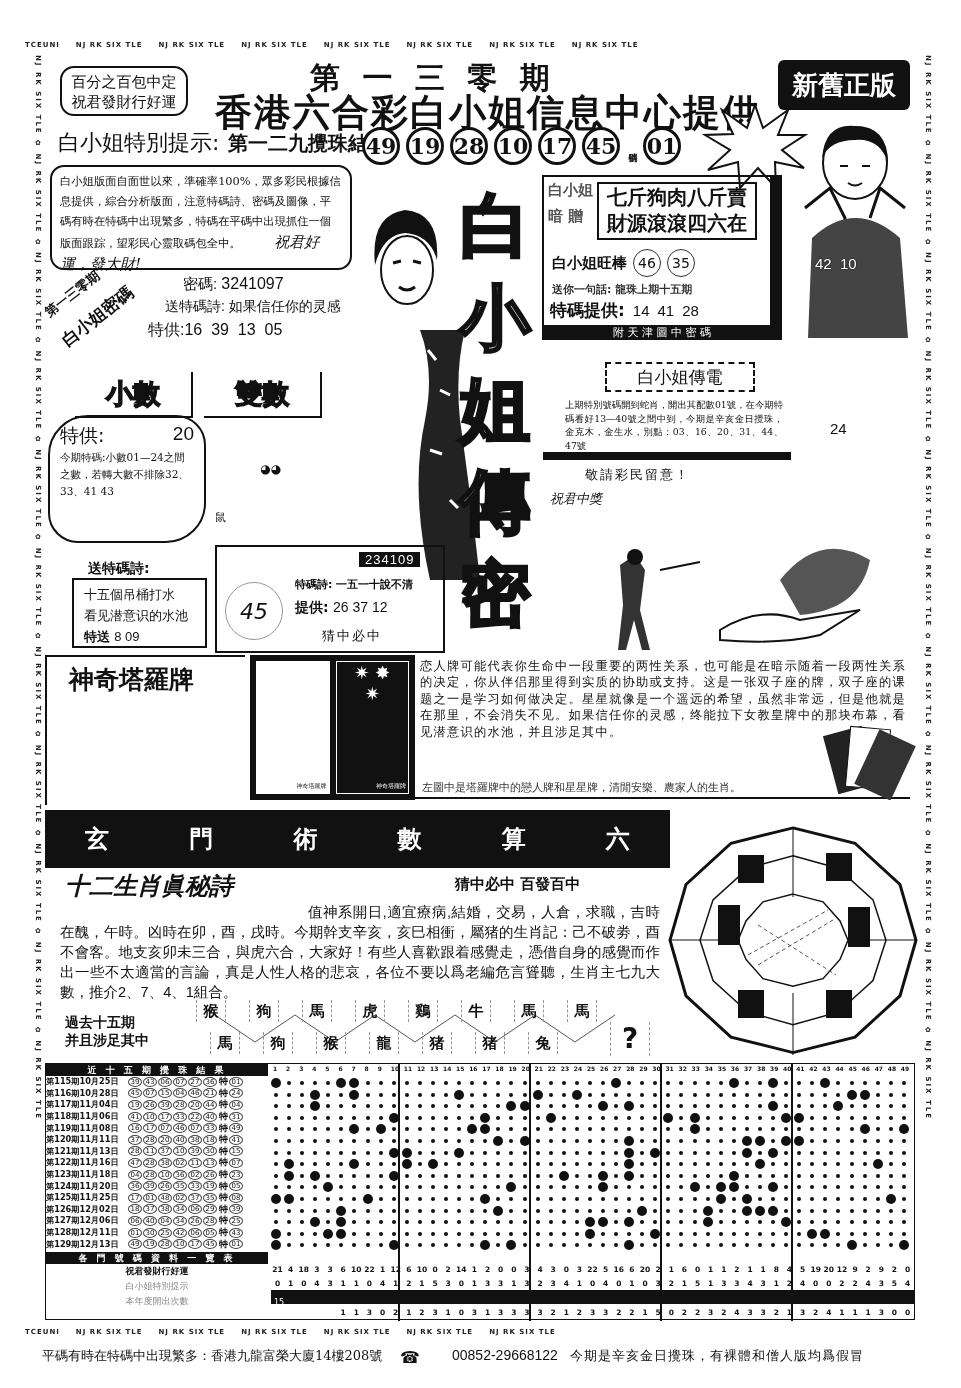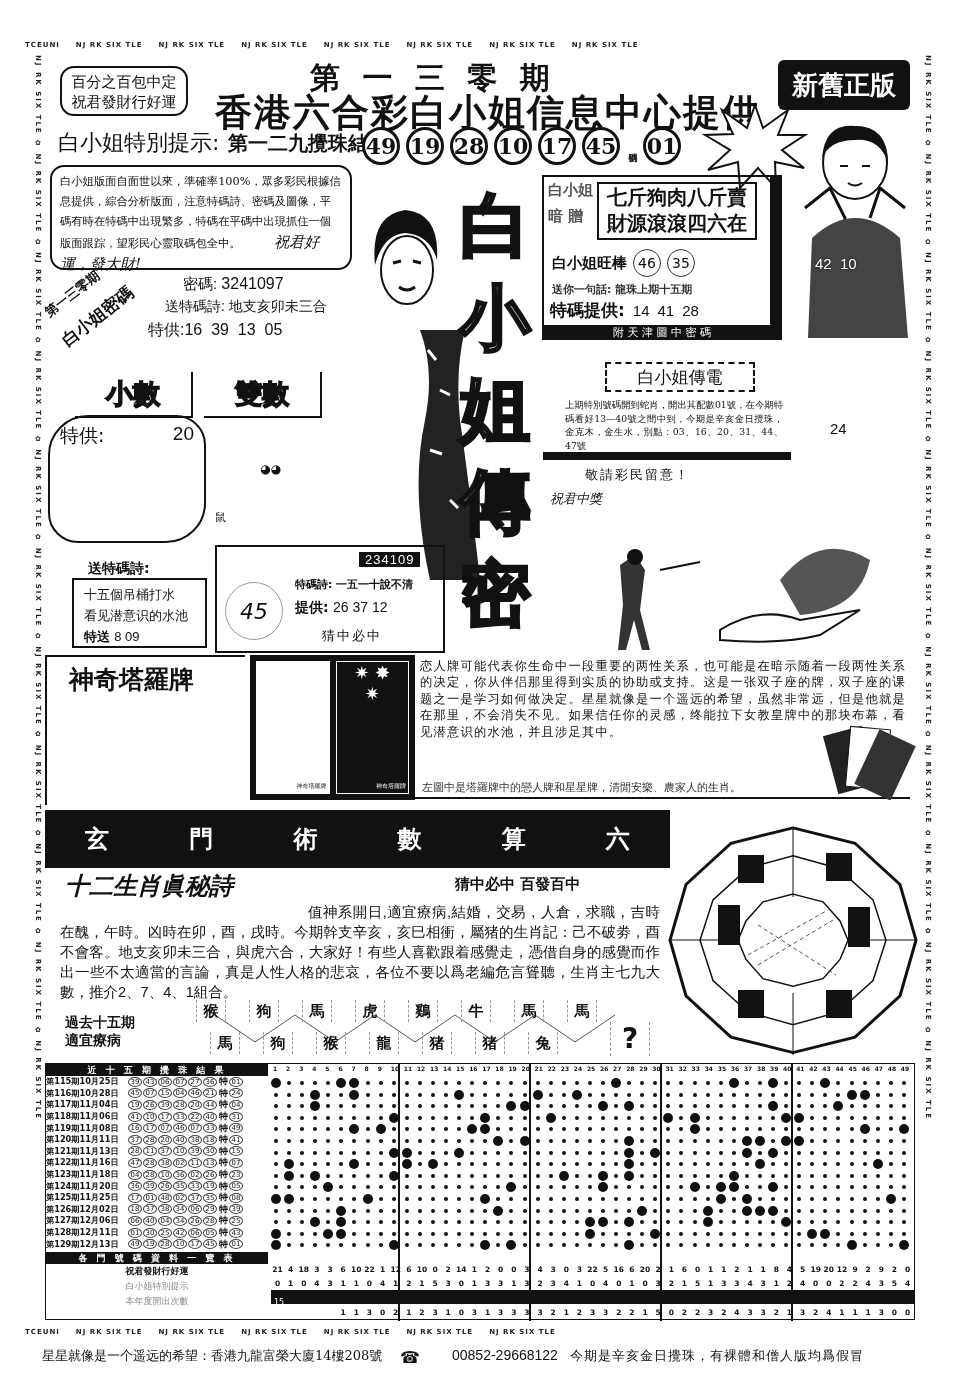--- a/index.html
+++ b/index.html
@@ -109,21 +109,21 @@
   <span>白小姐版面自面世以來，準確率100%，眾多彩民根據信息提供，綜合分析版面，注意特碼詩、密碼及圖像，平碼有時在特碼中出現繁多，特碼在平碼中出現抓住一個版面跟踪，望彩民心靈取碼包全中。</span>
   <span style="font-size:15px;font-style:italic;margin-left:30px;">祝君好運，發大財!</span>
 </div>
 
 <div class="abs" style="left:40px;top:285px;transform:rotate(-38deg);font-weight:bold;font-size:13px;">第一三零期</div>
 <div class="abs" style="left:55px;top:305px;transform:rotate(-38deg);font-weight:bold;font-size:17px;">白小姐密碼</div>
 <div class="abs sans" style="left:183px;top:275px;font-size:15px;">
   <span>密碼:</span> <span style="font-size:16px;">3241097</span>
 </div>
 <div class="abs sans" style="left:165px;top:298px;font-size:14px;">
-  <span>送特碼詩:</span> <span>地支亥卯未三合</span>
+  <span>送特碼詩:</span> <span>如果信任你的灵感</span>
 </div>
 <div class="abs sans" style="left:148px;top:320px;font-size:16px;">
   <span>特供:</span><span style="white-space:pre;">16  39  13  05</span>
 </div>
 
 <svg class="abs" style="left:365px;top:205px;" width="80" height="110">
   <path d="M10,60 Q5,10 40,5 Q75,8 72,55 Q65,30 40,28 Q18,30 10,60Z" fill="#111"></path>
   <ellipse cx="42" cy="65" rx="26" ry="34" fill="#fff" stroke="#111" stroke-width="2"></ellipse>
   <path d="M28,58 l8,-2 M48,56 l8,2" stroke="#111" stroke-width="3"></path>
   <path d="M34,82 q8,6 16,0" stroke="#111" stroke-width="3" fill="none"></path>
@@ -180,20 +180,21 @@
   <span>小數</span>
 </div>
 <div class="abs" style="left:204px;top:372px;width:118px;height:46px;border-right:2px solid #111;border-bottom:2px solid #111;display:flex;align-items:center;justify-content:center;font-size:27px;font-weight:bold;color:#fff;-webkit-text-stroke:1.5px #111;">
   <span>雙數</span>
 </div>
 <div class="abs" style="left:48px;top:415px;width:158px;height:128px;border:2px solid #111;border-radius:40px 30px 40px 30px;padding:6px 10px;">
   <div style="display:flex;justify-content:space-between;font-size:19px;">
     <span>特供:</span>
     <span class="sans">20</span>
   </div>
+  <div class="serif" style="font-size:10.5px;line-height:17px;">今期特碼:小數01—24之間之數，若轉大數不排除32、33、41 43</div>
 </div>
 <div class="abs" style="left:215px;top:510px;font-size:11px;">鼠</div>
 <div class="abs" style="left:260px;top:462px;font-size:12px;">◕◕</div>
 
 <div class="abs" style="left:88px;top:560px;font-size:14px;font-weight:bold;">送特碼詩:</div>
 <div class="abs box serif" style="left:72px;top:578px;width:135px;height:70px;padding:4px 10px;font-size:13px;line-height:21px;">
   <div>十五個吊桶打水</div>
   <div>看见潜意识的水池</div>
   <div><b>特送</b> <span class="sans">8 09</span></div>
 </div>
@@ -248,21 +249,21 @@
   <span>算</span>
   <span>六</span>
 </div>
 
 <div class="abs" style="left:65px;top:870px;font-size:24px;font-weight:bold;font-style:italic;">十二生肖眞秘詩</div>
 <div class="abs" style="left:455px;top:875px;font-size:15px;font-weight:bold;">猜中必中 百發百中</div>
 <div class="abs sans" style="left:60px;top:902px;width:600px;font-size:14.5px;line-height:20px;text-indent:248px;text-align:justify;">值神系開日,適宜療病,結婚，交易，人倉，求職，吉時在醜，午時。凶時在卯，酉，戌時。今期幹支辛亥，亥巳相衝，屬猪的生肖記：己不破劵，酉不會客。地支亥卯未三合，與虎六合，大家好！有些人喜歡跟着感覺走，憑借自身的感覺而作出一些不太適當的言論，真是人性人格的悲哀，各位不要以爲老編危言聳聽，生肖主七九大數，推介2、7、4、1組合。</div>
 
 <div class="abs" style="left:65px;top:1013px;font-size:14px;font-weight:bold;line-height:18px;">
   <div>過去十五期</div>
-  <div>適宜療病</div>
+  <div>并且涉足其中</div>
 </div>
 <svg class="abs" style="left:195px;top:1000px;" width="420" height="60">
   <polyline points="20,15 60,42 100,15 140,42 180,15 220,42 260,15 300,42 340,15 380,42 420,15" fill="none" stroke="#555" stroke-width="1"></polyline>
 </svg>
 <div class="abs" style="left:196px;top:1000px;display:flex;gap:23px;">
   <span class="zodiac-chip">猴</span>
   <span class="zodiac-chip">狗</span>
   <span class="zodiac-chip">馬</span>
   <span class="zodiac-chip">虎</span>
   <span class="zodiac-chip">鷄</span>
@@ -1420,16 +1421,16 @@
       <span>4</span>
       <span>1</span>
       <span>1</span>
       <span>1</span>
       <span>3</span>
       <span>0</span>
       <span>0</span>
     </div>
   </div>
 
-<div class="abs serif" style="left:42px;top:1347px;font-size:13px;">星星就像是一个遥远的希望：香港九龍富榮大廈14樓208號</div>
+<div class="abs serif" style="left:42px;top:1347px;font-size:13px;">平碼有時在特碼中出現繁多：香港九龍富榮大廈14樓208號</div>
 <div class="abs" style="left:400px;top:1348px;font-size:16px;">☎</div>
 <div class="abs sans" style="left:452px;top:1347px;font-size:14px;">00852-29668122</div>
 <div class="abs serif" style="left:570px;top:1347px;font-size:13px;letter-spacing:1px;">今期是辛亥金日攪珠，有裸體和僧人版均爲假冒</div>
 
 </body></html>

